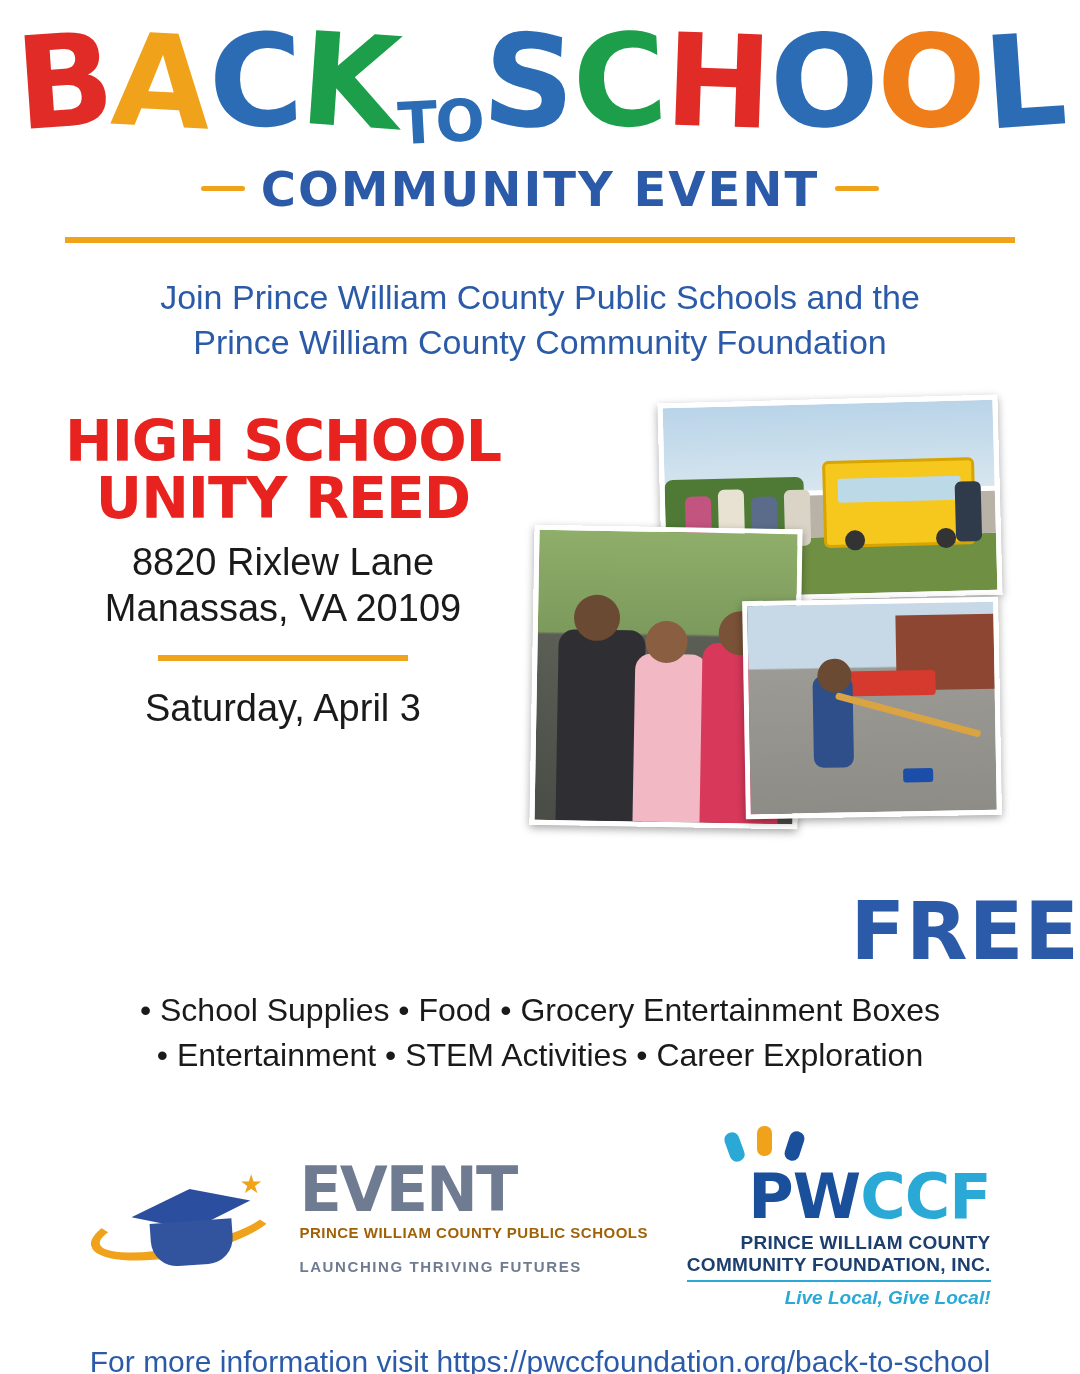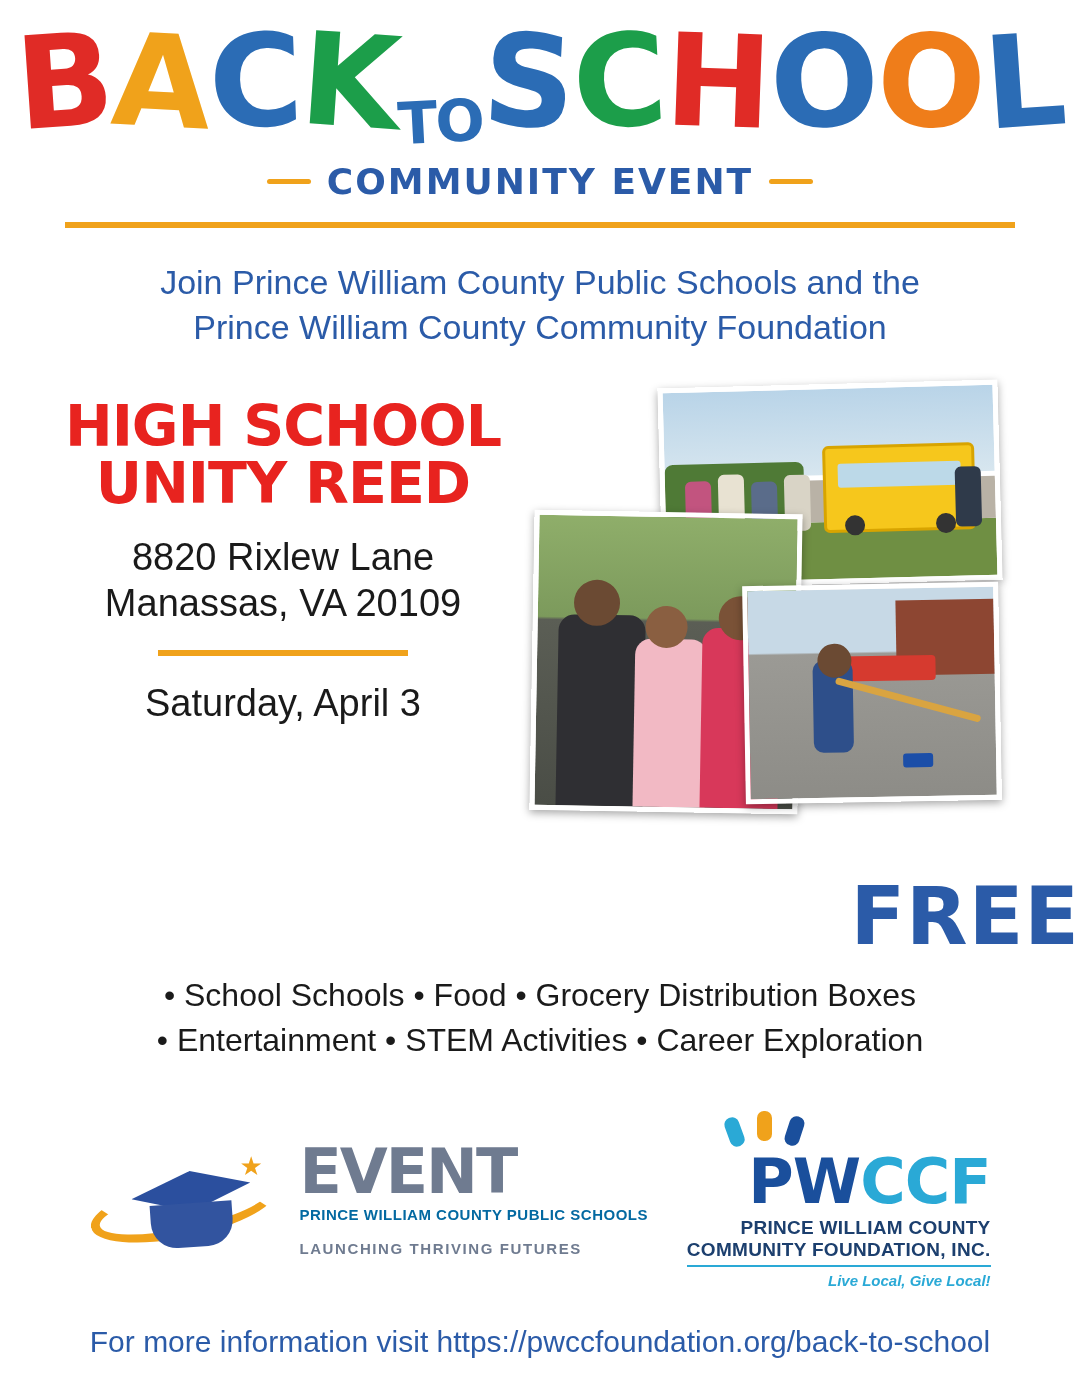--- a/index.html
+++ b/index.html
@@ -48,21 +48,21 @@
   }
   .subhead-dash {
     width: 44px;
     height: 5px;
     background: #f0a21b;
     border-radius: 3px;
   }
   .subhead {
     font-family: "DejaVu Sans", sans-serif;
     font-weight: bold;
-    font-size: 36px;
+    font-size: 48px;
     color: #2b5ba8;
     letter-spacing: 2px;
   }
 
   .rule-gold {
     width: 950px;
     height: 6px;
     background: #f0a21b;
     margin: 20px auto 0;
   }
@@ -87,21 +87,21 @@
   .left-col { width: 470px; text-align: center; padding-top: 14px; }
   .venue {
     color: #e8231f;
     font-family: "DejaVu Sans", sans-serif;
     font-weight: bold;
     font-size: 57px;
     line-height: 1.0;
     letter-spacing: -1px;
   }
   .address {
-    margin-top: 22px;
+    margin-top: 12px;
     font-size: 38px;
     line-height: 1.22;
     color: #1a1a1a;
     font-family: "Liberation Sans", sans-serif;
   }
   .rule-gold-sm {
     width: 250px;
     height: 6px;
     background: #f0a21b;
     margin: 24px auto 0;
@@ -200,34 +200,34 @@
     background: #32549f; border-radius: 0 0 26px 26px; transform: rotate(-4deg);
   }
   .cap-star {
     position: absolute; left: 150px; top: 6px; color: #f0a21b; font-size: 26px;
   }
   .pwcs-text { display:flex; flex-direction:column; }
   .pwcs-main {
     font-family: "DejaVu Sans", sans-serif; font-weight: bold;
     font-size: 62px; color: #6f7b90; letter-spacing: -2px; line-height: .95;
   }
-  .pwcs-sub1 { font-size: 15px; font-weight: bold; color: #0369a1; letter-spacing: .5px; margin-top: 4px;}
+  .pwcs-sub1 { font-size: 15px; font-weight: bold; color: #a16207; letter-spacing: .5px; margin-top: 4px;}
   .pwcs-sub2 { font-size: 15px; font-weight: bold; color: #6f7b90; letter-spacing: 1.6px; margin-top: 17px;}
 
   .pwccf { text-align: right; }
   .pwccf-people { position: relative; height: 40px; }
   .pp { position: absolute; width: 15px; height: 30px; border-radius: 7px; }
   .pwccf-main {
     font-family: "DejaVu Sans", sans-serif; font-weight: bold;
     font-size: 62px; color: #1a4f9c; letter-spacing: -1px; line-height: 1;
   }
   .pwccf-main .cy { color: #2aa9d6; }
   .pwccf-sub1 { font-size: 19px; font-weight: bold; color: #1c3f6e; letter-spacing: .3px; margin-top: 4px;}
   .pwccf-sub2 { font-size: 19px; font-weight: bold; color: #1c3f6e; letter-spacing: .3px; border-bottom: 2px solid #2aa9d6; padding-bottom: 4px;}
-  .pwccf-tag { font-size: 15px; font-style: italic; font-weight: bold; color: #2aa9d6; margin-top: 5px;}
+  .pwccf-tag { font-size: 19px; font-style: italic; font-weight: bold; color: #2aa9d6; margin-top: 5px;}
 
   
   .footer {
     text-align: center;
     margin-top: 36px;
     font-size: 30px;
     color: #2b5ba8;
   }
 </style>
 </head>
@@ -302,21 +302,21 @@
       <div class="pc-per"></div>
       <div class="pc-head"></div>
       <div class="pc-stick"></div>
       <div class="pc-puck"></div>
     </div>
   </div>
 </div>
 
 <div class="free">FREE</div>
 <div class="free-list">
-  <div>• School Schools • Food • Grocery Distribution Boxes</div>
+  <div>• School Supplies • Food • Grocery Entertainment Boxes</div>
   <div>• Entertainment • STEM Activities • Career Exploration</div>
 </div>
 
 <div class="logos">
 
   <div class="pwcs">
     <div class="cap-wrap">
       <div class="swoosh"></div>
       <div class="cap-top"></div>
       <div class="cap-base"></div>

